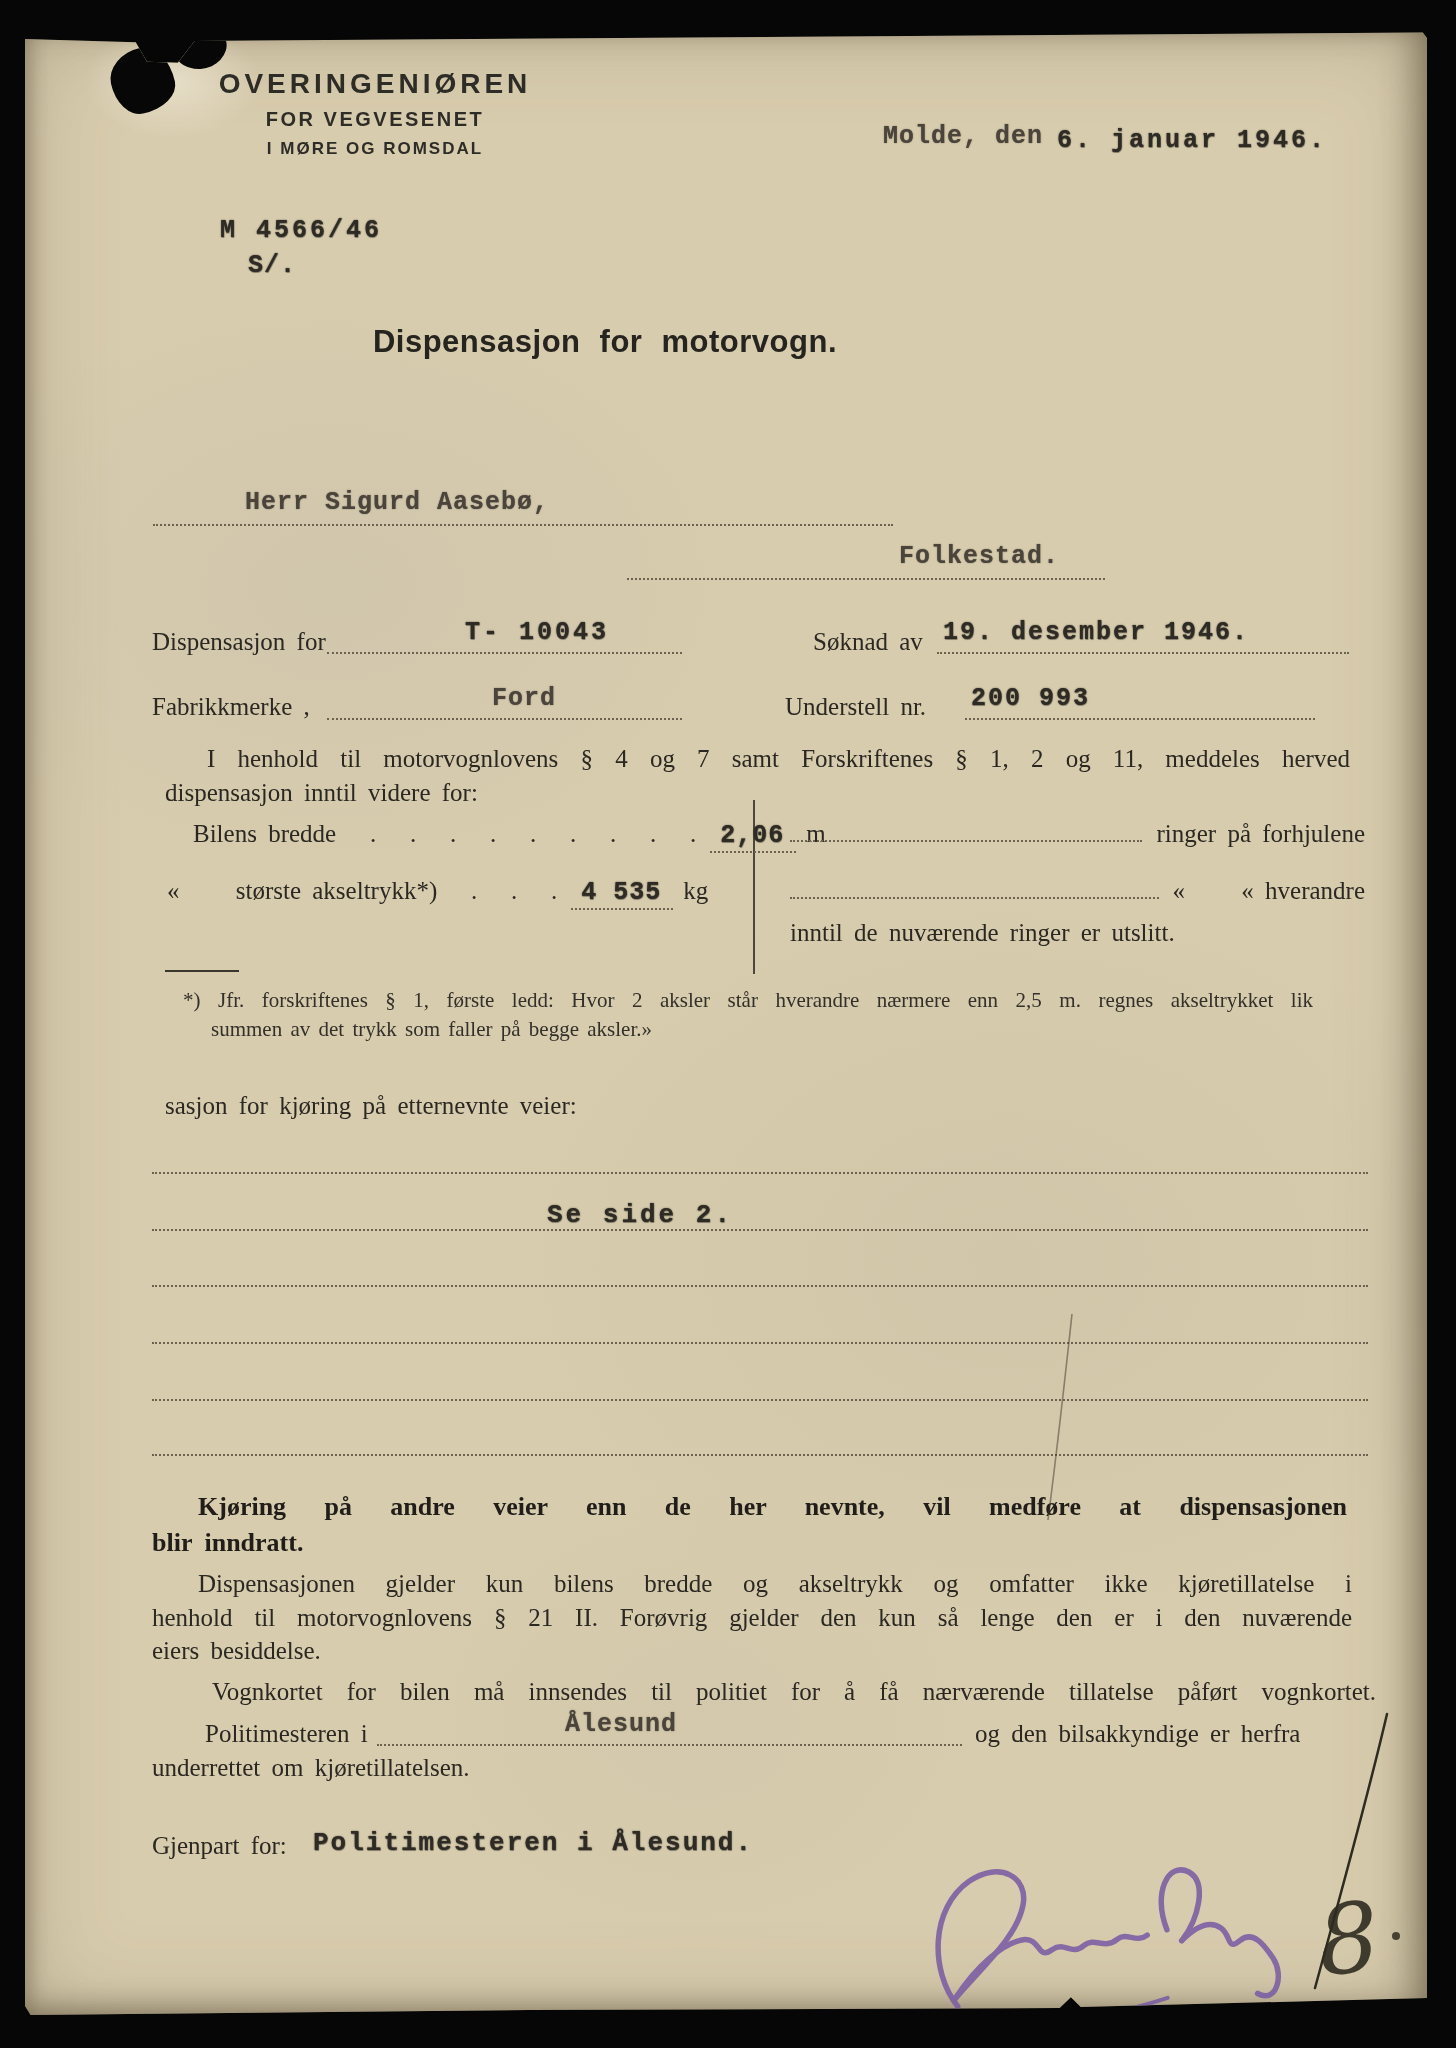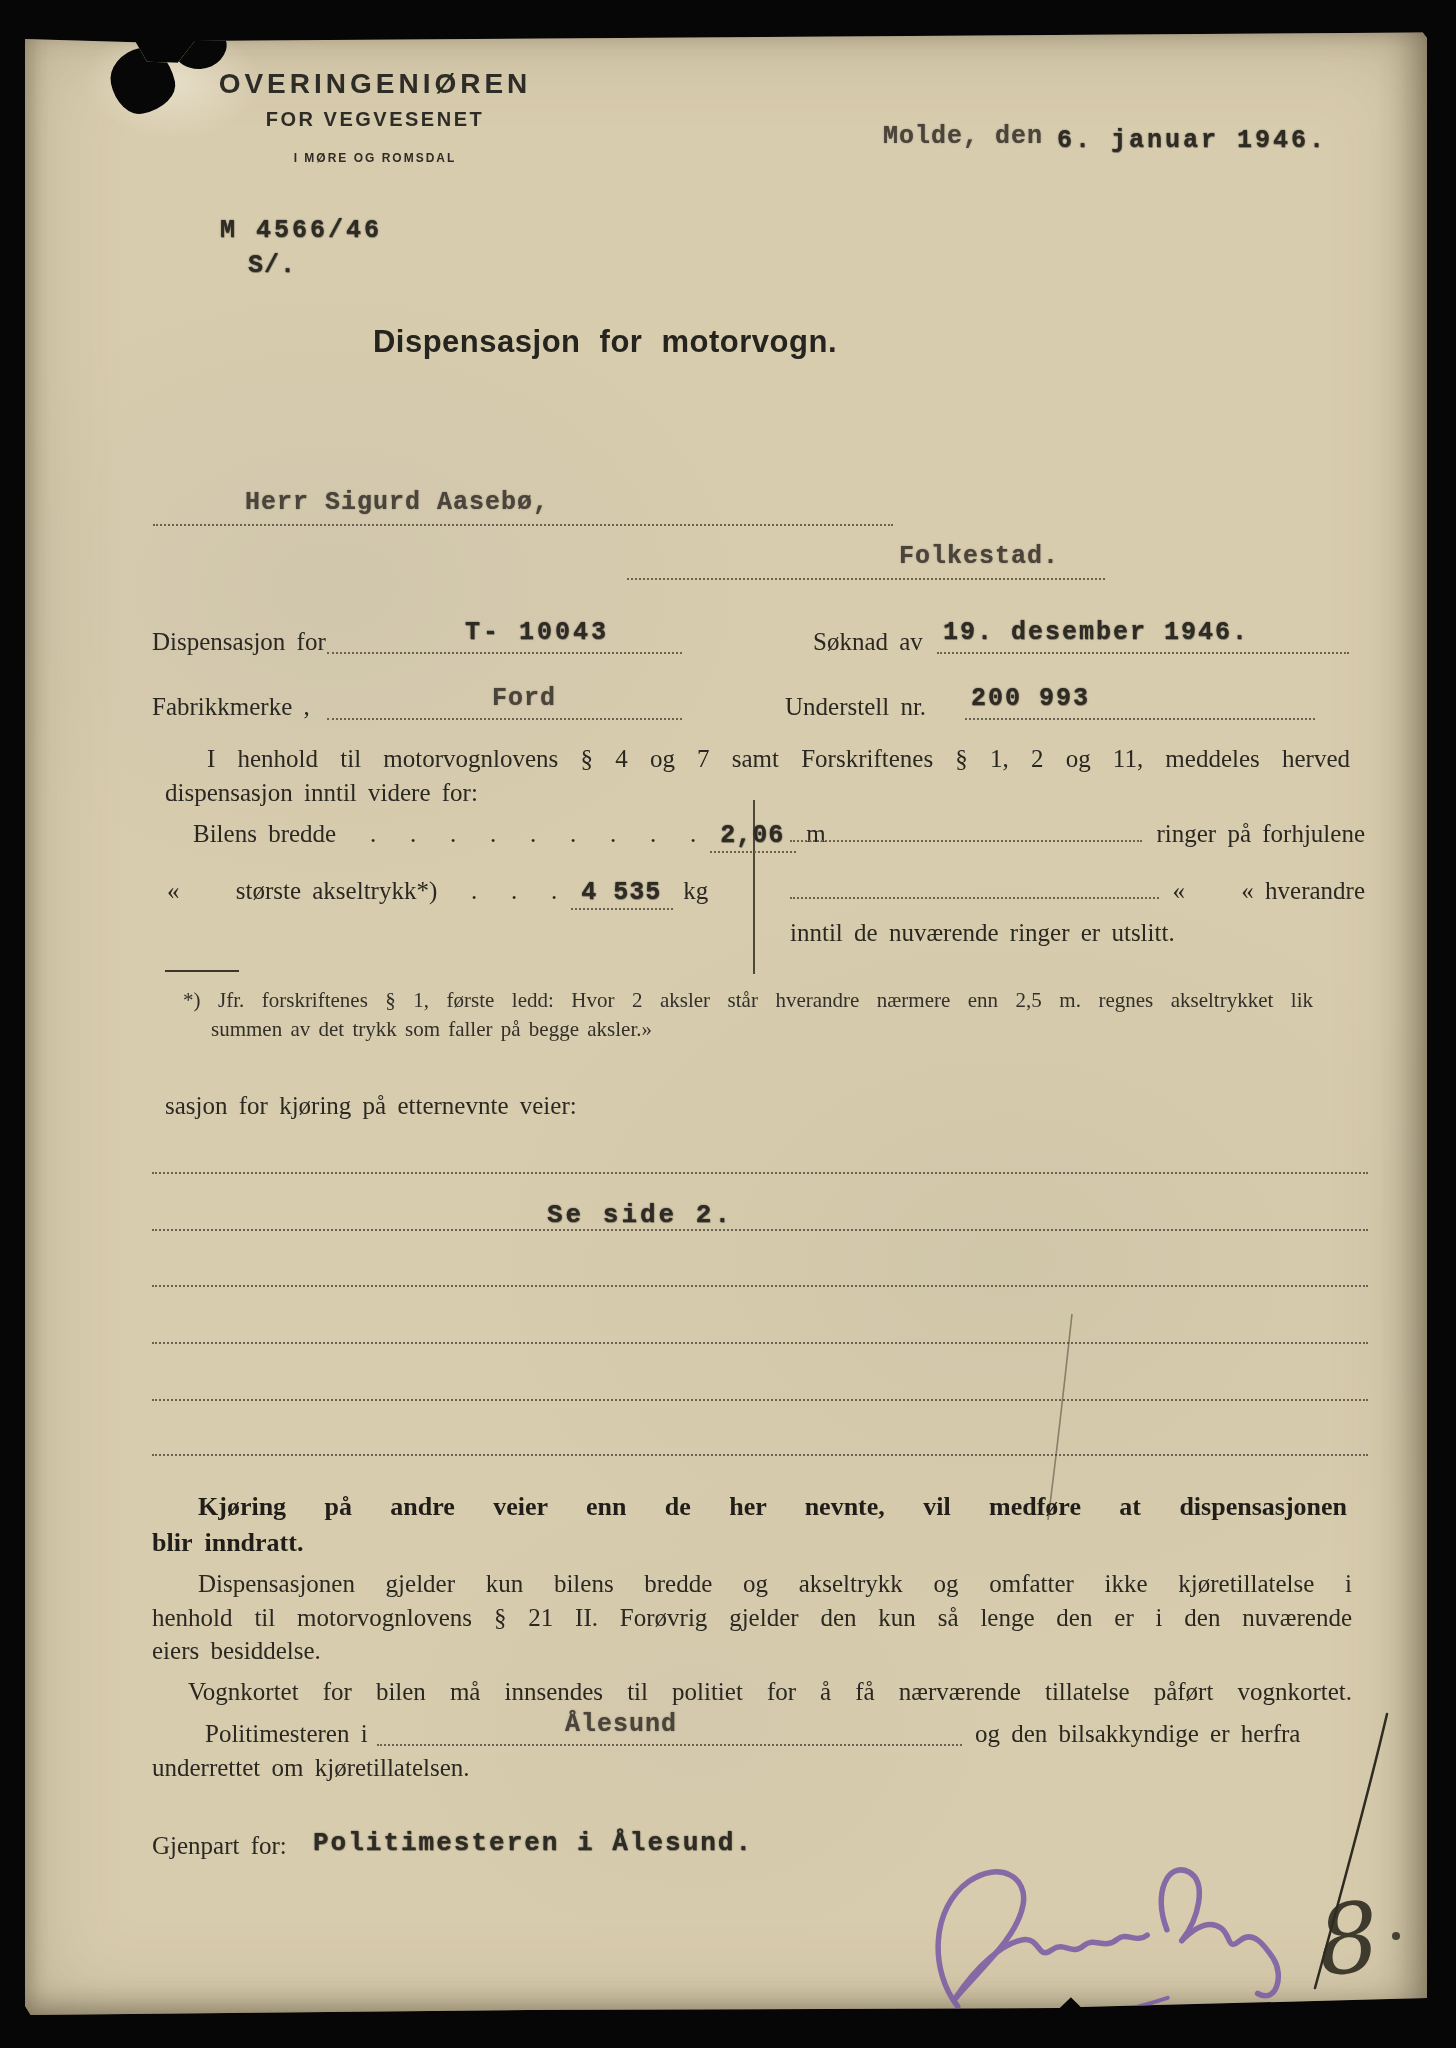--- a/index.html
+++ b/index.html
@@ -25,21 +25,21 @@
   
   .typed{font-family:"Liberation Mono", monospace;font-weight:700;font-size:25px;color:#4a443b;
          letter-spacing:1px;text-shadow:0 0 1.3px rgba(74,68,59,.8);}
   .typed-dark{color:#2e2b25;text-shadow:0 0 1.5px rgba(46,43,37,.9),.5px .5px 0 rgba(46,43,37,.35);}
   .lsw{letter-spacing:3px;}
   
   .letterhead{left:70px;top:38px;width:560px;text-align:center;font-family:"Liberation Sans", sans-serif;
               color:#2e2c26;font-weight:700;}
   .lh1{font-size:28px;letter-spacing:4px;}
   .lh2{font-size:20px;letter-spacing:2.5px;margin-top:8px;}
-  .lh3{font-size:12px;letter-spacing:2px;margin-top:20px;}
+  .lh3{font-size:17px;letter-spacing:2px;margin-top:8px;}
   .doc-title{left:0;top:294px;width:1160px;text-align:center;font-family:"Liberation Sans", sans-serif;
              font-weight:700;font-size:31px;color:#26241f;letter-spacing:.5px;word-spacing:10px;}
   
   .dotl{border-bottom:2px dotted #6b6350;}
   .seg{position:absolute;height:42px;border-bottom:2px dotted #6b6350;}
   .lead{flex:1;border-bottom:2px dotted #6b6350;margin:0 14px 7px 0;}
   .useg{border-bottom:2px dotted #6b6350;padding:0 12px 1px 10px;}
   .flexrow{display:flex;align-items:baseline;}
   
   .halo{left:60px;top:-6px;width:175px;height:115px;
@@ -143,21 +143,21 @@
   <div class="abs dotl" style="left:127px;top:1278px;width:1216px;height:34px;"></div>
   <div class="abs dotl" style="left:127px;top:1335px;width:1216px;height:34px;"></div>
   <div class="abs dotl" style="left:127px;top:1390px;width:1216px;height:34px;"></div>
 
   <div class="abs boldp just" style="left:127px;top:1462px;width:1195px;text-indent:46px;">Kjøring på andre veier enn de her nevnte, vil medføre at dispensasjonen</div>
   <div class="abs boldp" style="left:127px;top:1498px;">blir inndratt.</div>
 
   <div class="abs serif just" style="left:127px;top:1540px;width:1200px;text-indent:46px;">Dispensasjonen gjelder kun bilens bredde og akseltrykk og omfatter ikke kjøretillatelse i</div>
   <div class="abs serif just" style="left:127px;top:1574px;width:1200px;">henhold til motorvognlovens § 21 II.  Forøvrig gjelder den kun så lenge den er i den nuværende</div>
   <div class="abs serif" style="left:127px;top:1607px;">eiers besiddelse.</div>
-  <div class="abs serif just" style="left:117px;top:1648px;width:1210px;text-indent:46px;">Vognkortet for bilen må innsendes til politiet for å få nærværende tillatelse påført vognkortet.</div>
+  <div class="abs serif just" style="left:141px;top:1648px;width:1210px;text-indent:46px;">Vognkortet for bilen må innsendes til politiet for å få nærværende tillatelse påført vognkortet.</div>
 
   <div class="abs serif" style="left:180px;top:1690px;">Politimesteren i</div>
   <div class="abs seg" style="left:352px;top:1672px;width:585px;">
     <span class="typed" style="margin-left:188px;line-height:46px;">Ålesund</span>
   </div>
   <div class="abs serif" style="left:950px;top:1690px;">og den bilsakkyndige er herfra</div>
   <div class="abs serif" style="left:127px;top:1724px;">underrettet om kjøretillatelsen.</div>
 
   <div class="abs serif" style="left:127px;top:1802px;">Gjenpart for:</div>
   <div class="abs typed typed-dark" style="left:288px;top:1798px;font-size:26px;letter-spacing:2px;">Politimesteren i Ålesund.</div>

